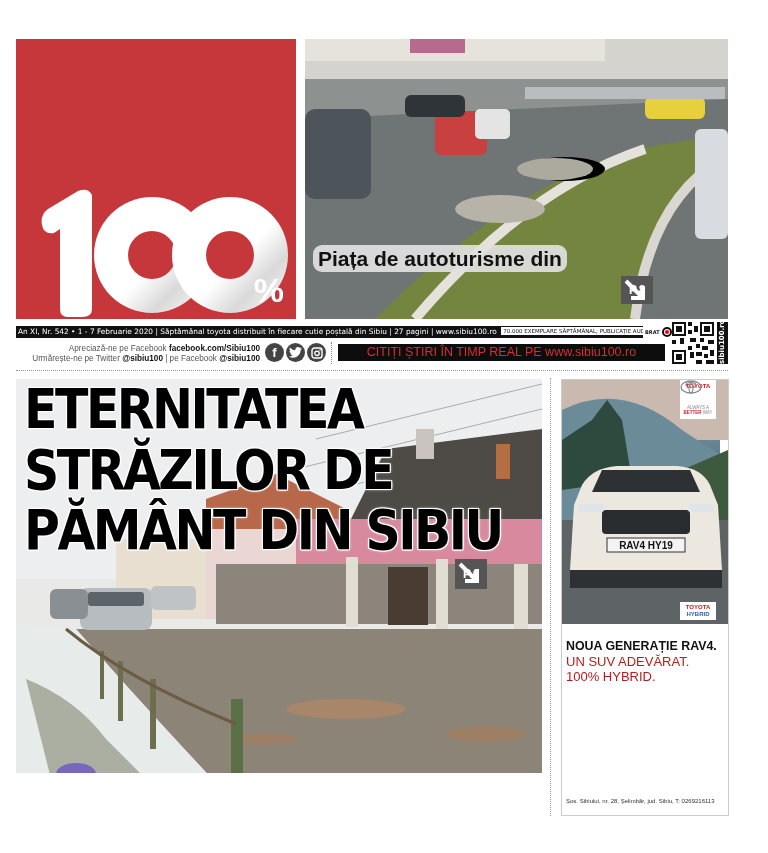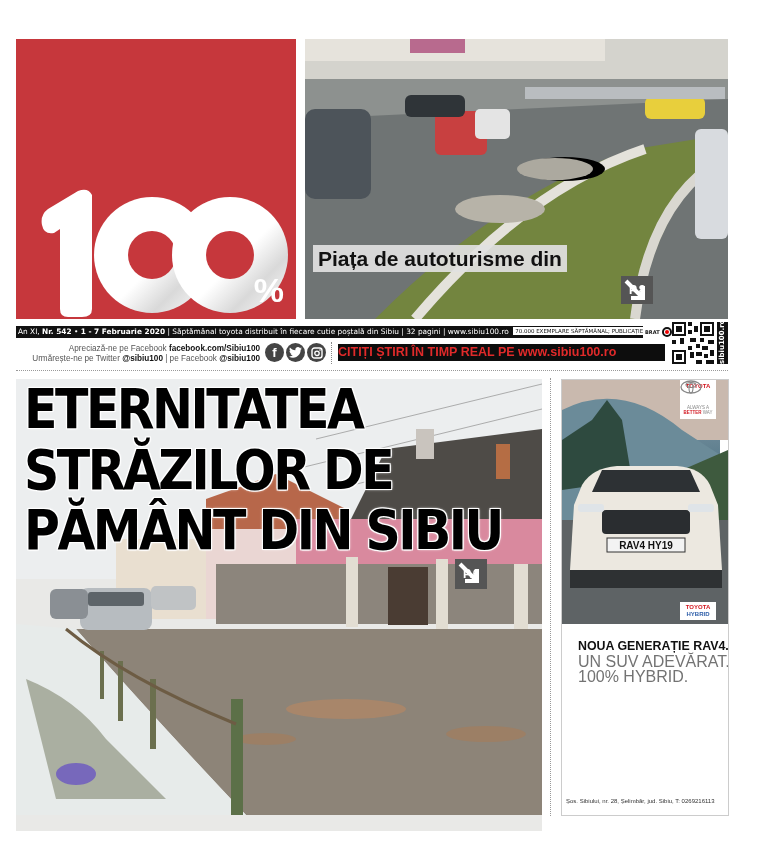--- a/index.html
+++ b/index.html
@@ -24,36 +24,36 @@
 
   
   .top-photo {
     position: absolute; left: 305px; top: 39px; width: 423px; height: 280px; overflow: hidden;
     background: linear-gradient(180deg, #b9bcb9 0%, #a7aaa6 25%, #7d8279 45%, #6b7a55 65%, #6c7e4c 100%);
   }
   .top-photo svg { position: absolute; left: 0; top: 0; }
   .caption-line {
     position: absolute; left: 8px; background: rgba(225,225,225,0.92);
     color: #111; font-family: "Liberation Sans", sans-serif; font-weight: bold;
-    font-size: 21px; line-height: 27px; padding: 0 5px; white-space: nowrap;
+    font-size: 21px; line-height: 27px; padding: 0 5px; white-space: nowrap; border-radius: 9px;
   }
   .page-ref {
     position: absolute; display: flex; align-items: center; background: #555;
     color: #fff; font-family: "Liberation Sans", sans-serif; font-weight: bold;
   }
   .page-ref .lbl { font-size: 12px; padding: 0 8px; }
   .page-ref .arrow { width: 28px; height: 28px; }
 
   
   .info-bar {
     position: absolute; left: 16px; top: 326px; width: 650px; height: 12px;
     background: #111; color: #fff; font-size: 7.4px; line-height: 12px;
     padding-left: 2px; white-space: nowrap; overflow: hidden;
   }
-  .info-bar b { font-weight: bold; margin-top: 16px; }
+  .info-bar b { font-weight: normal; margin-top: 16px; }
   .info-bar .audit {
     display: inline-block; background: #fff; color: #111; font-size: 5.5px; line-height: 8px;
     padding: 0 2px; margin-left: 2px; vertical-align: 1px;
   }
   .brat {
     position: absolute; left: 643px; top: 326px; display: flex; align-items: center;
     font-size: 5px; color: #111; font-weight: bold; background:#fff; height:12px; padding:0 2px;
   }
   .brat .dot { width: 10px; height: 10px; border-radius: 50%; border: 2px solid #111; margin-left: 2px; position: relative; }
   .brat .dot::after { content: ""; position: absolute; left: 1px; top: 1px; width: 4px; height: 4px; border-radius: 50%; background: #e00; }
@@ -73,29 +73,29 @@
   .social-text b { color: #111; }
   .social-icons { position: absolute; left: 265px; top: 343px; display: flex; gap: 2px; }
   .sicon {
     width: 19px; height: 19px; border-radius: 50%; background: #444; color: #fff;
     display: flex; align-items: center; justify-content: center;
     font-family: "Liberation Sans", sans-serif; font-weight: bold; font-size: 13px;
   }
   .vsep { position: absolute; left: 331px; top: 342px; height: 22px; border-left: 1px dotted #888; }
   .realtime-bar {
     position: absolute; left: 338px; top: 344px; width: 327px; height: 17px; background: #0d0d0d;
-    color: #e02a2a; font-family: "Liberation Sans", sans-serif; font-weight: bold; font-size: 12.5px;
-    line-height: 17px; text-align: left; white-space: nowrap;
+    color: #e02a2a; font-family: "Liberation Sans", sans-serif; font-weight: normal; font-size: 12.5px;
+    line-height: 17px; text-align: center; white-space: nowrap;
   }
   .hsep { position: absolute; left: 16px; top: 370px; width: 712px; border-top: 1px dotted #999; }
   .vsep2 { position: absolute; left: 550px; top: 378px; height: 438px; border-left: 1px dotted #999; }
 
   
   .main-photo {
-    position: absolute; left: 16px; top: 379px; width: 526px; height: 452px; overflow: hidden;
+    position: absolute; left: 16px; top: 379px; width: 526px; height: 394px; overflow: hidden;
     background: #e9e9e7;
   }
   .main-photo svg { position: absolute; left: 0; top: 0; }
   .headline {
     position: absolute; left: 8px; top: 1px; width: 520px;
     color: #000; font-family: "DejaVu Sans", sans-serif; font-weight: bold;
     font-size: 49px; line-height: 54px; letter-spacing: -2.5px; text-transform: uppercase;
     text-shadow: 0 0 3px #fff, 0 0 2px #fff, 1px 1px 0 #fff, -1px -1px 0 #fff, 1px -1px 0 #fff, -1px 1px 0 #fff;
     transform: scaleY(1.12); transform-origin: top left;
   }
@@ -117,23 +117,23 @@
   }
   .toyota-badge .tname { color: #d2151e; font-size: 6px; font-weight: bold; font-family: "Liberation Sans", sans-serif; }
   .toyota-badge .tag { color: #888; font-size: 4.5px; line-height: 5px; margin-top: 16px; font-family: "Liberation Sans", sans-serif; }
   .toyota-badge .tag b { color: #d2151e; }
   .hybrid-badge {
     position: absolute; right: 4px; top: 222px; width: 36px; background: #fff; text-align: center;
     font-family: "Liberation Sans", sans-serif; font-weight: bold; font-size: 6px; line-height: 7px; padding: 2px 0;
   }
   .hybrid-badge .t { color: #d2151e; }
   .hybrid-badge .h { color: #2b5ca8; }
-  .ad-copy { position: absolute; left: 4px; top: 259px; width: 160px; font-family: "Liberation Sans", sans-serif; margin-left: 12px; }
+  .ad-copy { position: absolute; left: 4px; top: 259px; width: 160px; font-family: "Liberation Sans", sans-serif; }
   .ad-headline { font-weight: bold; font-size: 12.4px; color: #111; line-height: 15px; white-space: nowrap; }
-  .ad-sub { font-size: 16px; color: #737373; line-height: 15px; }
+  .ad-sub { font-size: 13px; color: #b91c1c; line-height: 15px; }
   .ad-dealer { position: absolute; left: 4px; top: 349px; font-family: "Liberation Sans", sans-serif; }
   .ad-dealer .name { font-weight: bold; font-size: 11.5px; color: #111; line-height: 13px; }
   .ad-dealer .name span { color: #d2151e; }
   .ad-dealer .url { font-size: 10px; color: #222; line-height: 11px; }
   .ad-address { position: absolute; left: 4px; top: 418px; font-size: 6px; color: #333; font-family: "Liberation Sans", sans-serif; white-space: nowrap; }
 </style>
 </head>
 <body>
 
 <div class="logo">
@@ -190,21 +190,21 @@
       <path d="M5 5 L22 22 M22 10 L22 22 L10 22" stroke="#fff" stroke-width="4" fill="none"></path>
     </svg>
   </div>
 </div>
 
 <div class="info-bar">
   <span>An XI,</span>
   <b>Nr. 542</b> •
   <b>1 - 7 Februarie 2020</b> |
   <span>Săptămânal toyota distribuit în fiecare cutie poștală din Sibiu</span> |
-  <span>32 pagini</span> |
+  <span>27 pagini</span> |
   <span>www.sibiu100.ro</span>
   <span class="audit">70.000 EXEMPLARE SĂPTĂMÂNAL; PUBLICAȚIE AUDITATĂ</span>
 </div>
 <div class="brat">
   <span>BRAT</span>
   <span class="dot"></span>
 </div>
 <svg class="qr" viewBox="0 0 21 21">
   <rect width="21" height="21" fill="#fff"></rect>
   <path fill="#111" d="M0 0h7v7H0zM14 0h7v7h-7zM0 14h7v7H0z"></path>

